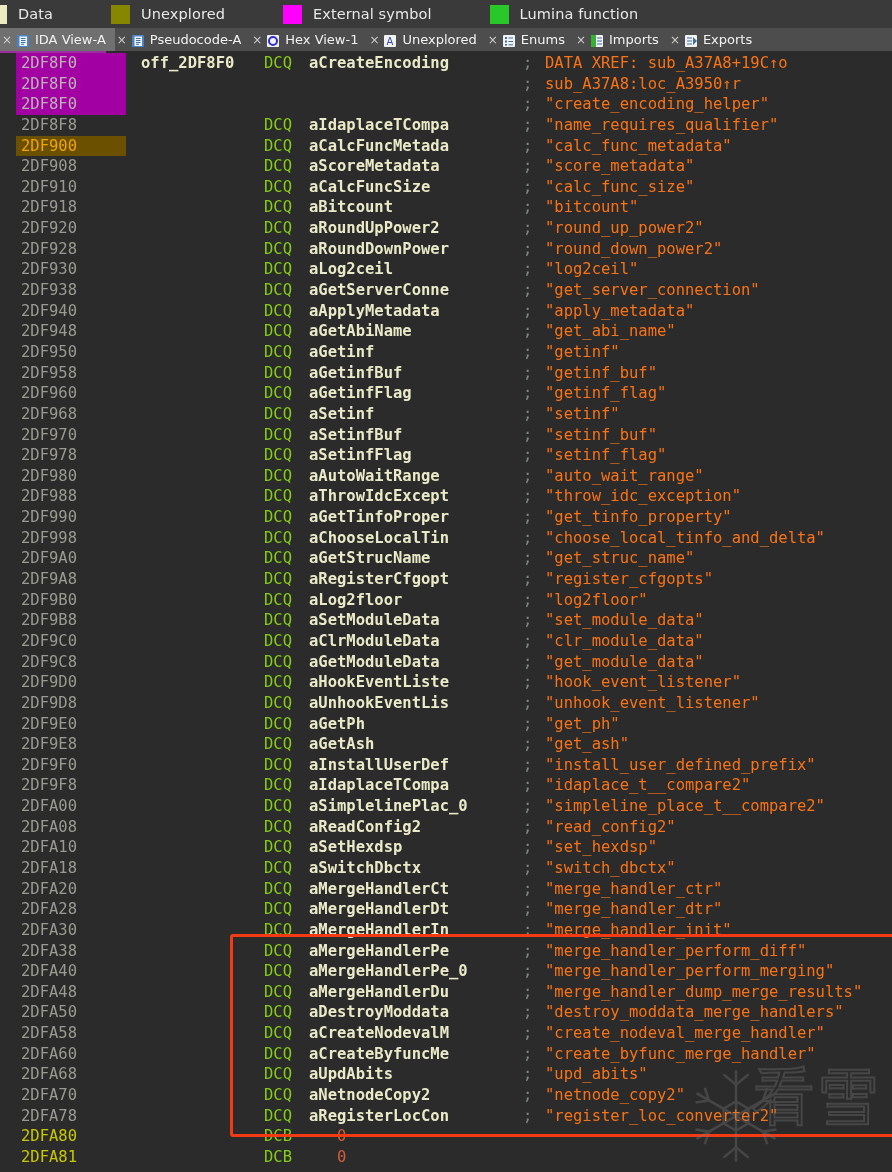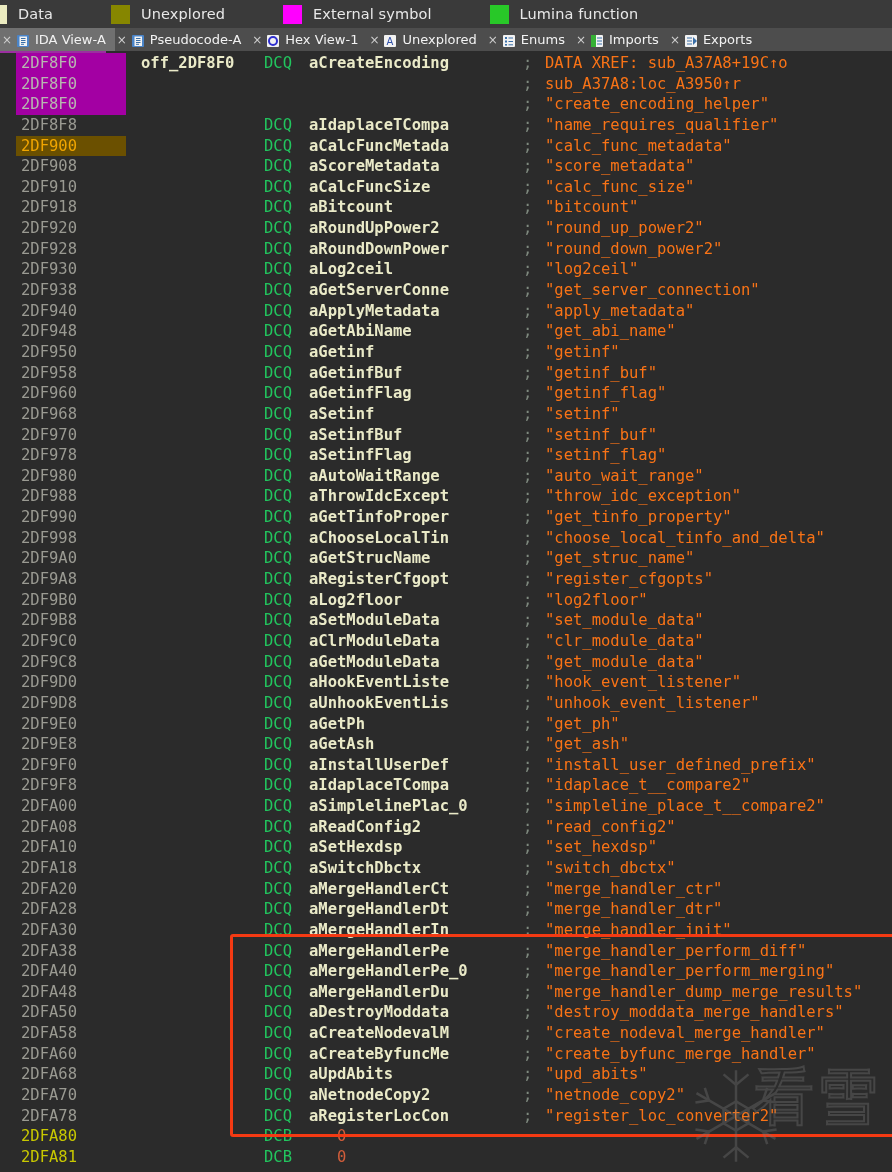--- a/index.html
+++ b/index.html
@@ -116,21 +116,21 @@
     padding-left: 5px;
     box-sizing: border-box;
   }
   .addr.ext  { background: #a300a3; color: #b7b7b0; }
   .addr.hl   { background: #6b5000; color: #f0a500; }
   .addr.unex { color: #c8c800; }
 
   .mnem {
     position: absolute;
     left: 243px; top: 0;
-    color: #22c55e;
+    color: #84cc16;
   }
   .op {
     position: absolute;
     left: 288px; top: 0;
     color: #eaeac8;
     font-weight: bold;
   }
   .op.num { color: #d15d3a; left: 316px; font-weight: normal;}
   .semi {
     position: absolute;

